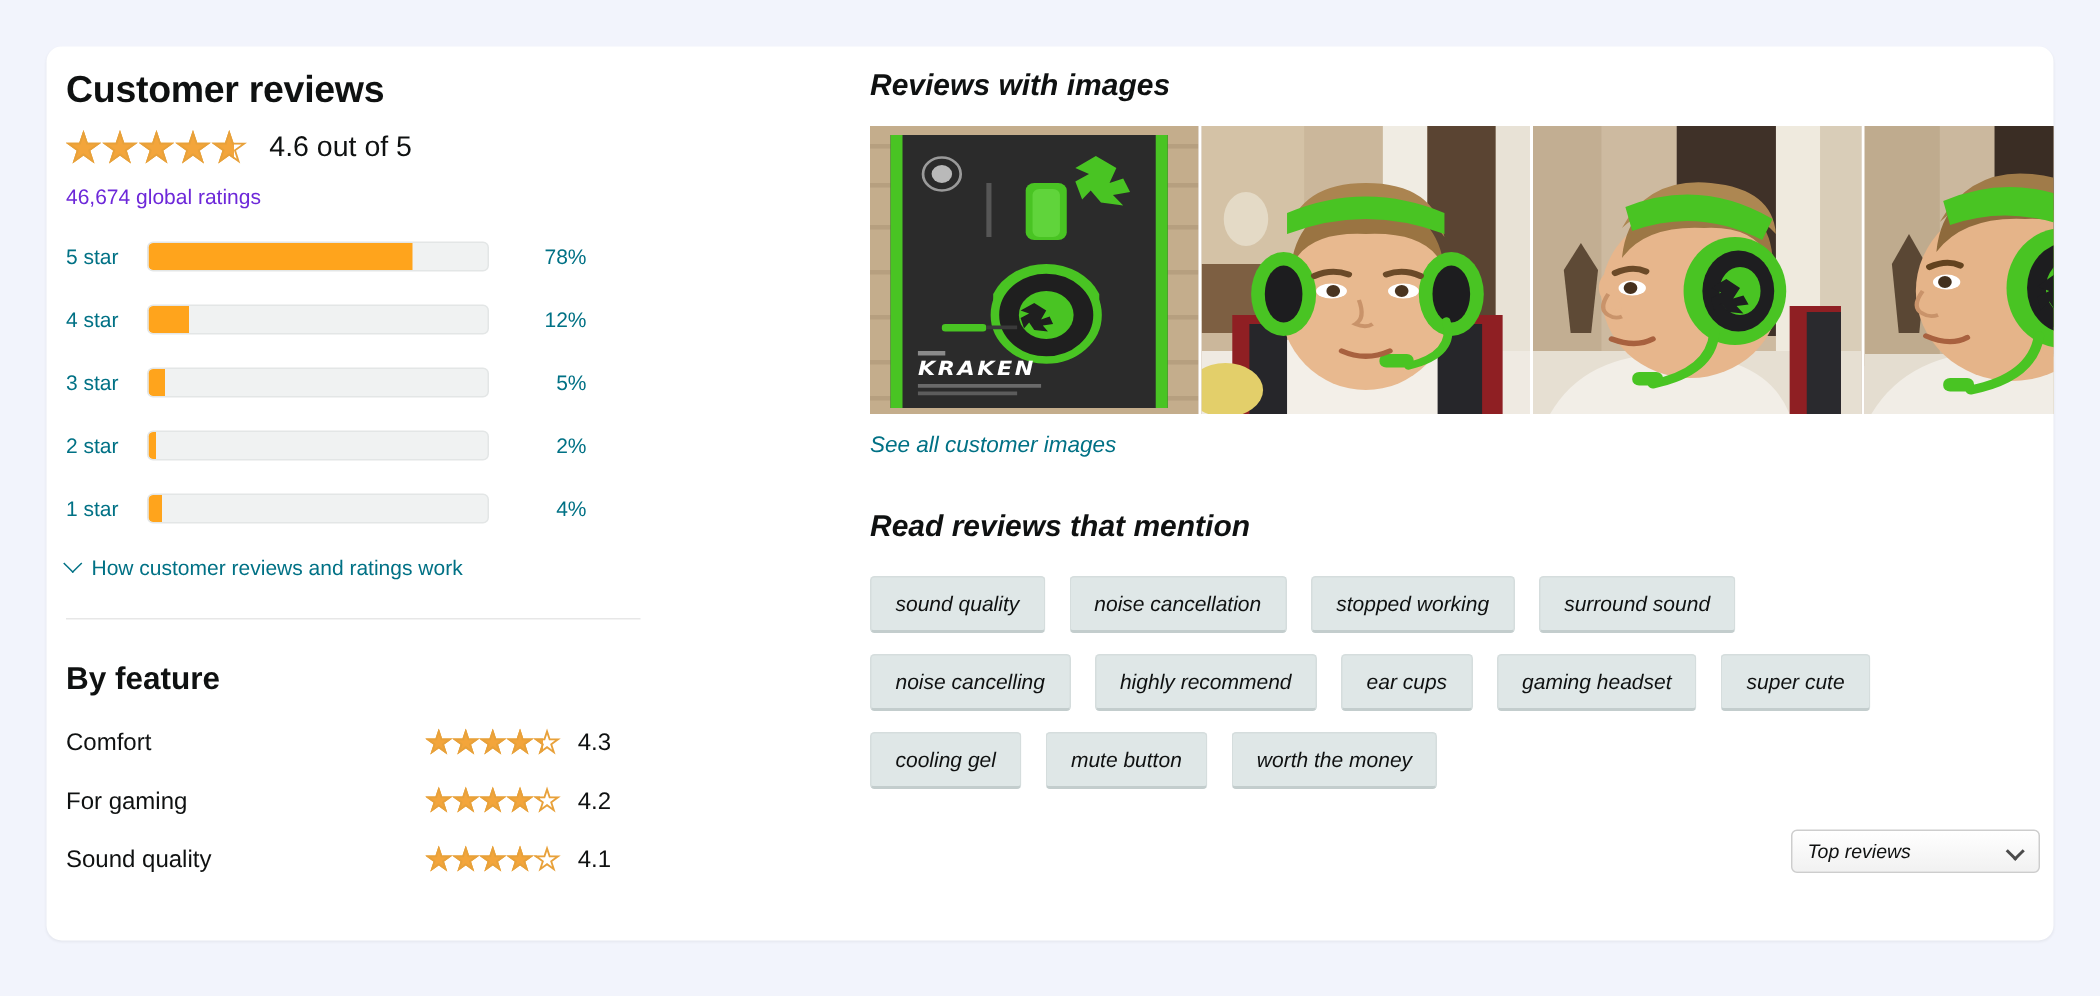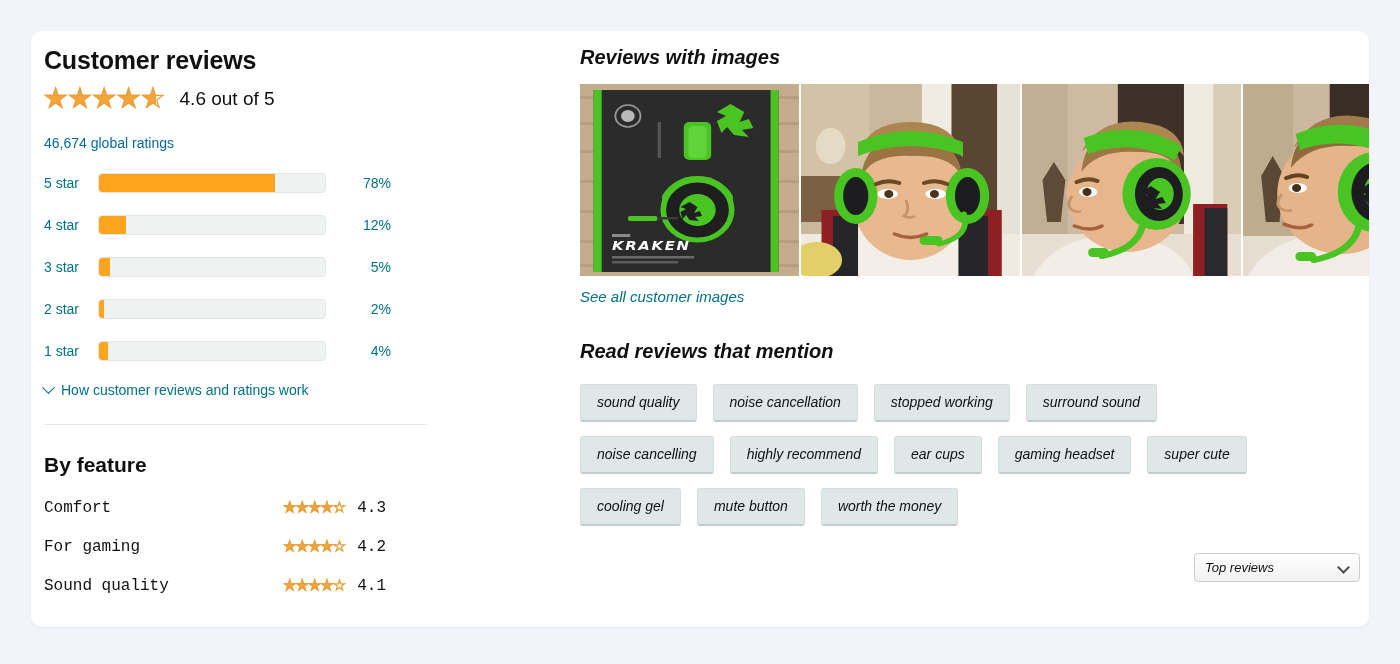--- a/index.html
+++ b/index.html
@@ -84,23 +84,23 @@
   }
   .overall-row .stars { font-size: 26px; }
   .overall-text {
     font-size: 19px;
     color: #0f1111;
     font-weight: normal;
     padding-top: 1px;
   }
 
   .global-ratings {
-    margin-top: 24px;
+    margin-top: 12px;
     font-size: 14px;
-    color: #0369a1;
+    color: #6d28d9;
   }
 
   
   .histogram { margin-top: 21px; }
   .hist-row {
     display: flex;
     align-items: center;
     height: 22px;
     margin-bottom: 20px;
   }
@@ -169,21 +169,20 @@
   .by-feature h3 {
     font-size: 21px;
     line-height: 27px;
     font-weight: bold;
     color: #0f1111;
   }
   .feature-row {
     display: flex;
     align-items: center;
     margin-top: 20px;
-    font-family: Liberation Mono, monospace;
   }
   .feature-name {
     width: 240px;
     font-size: 16px;
     color: #0f1111;
     flex: none;
   }
   .feature-row .stars { font-size: 19px; }
   .feature-score {
     font-size: 16px;

